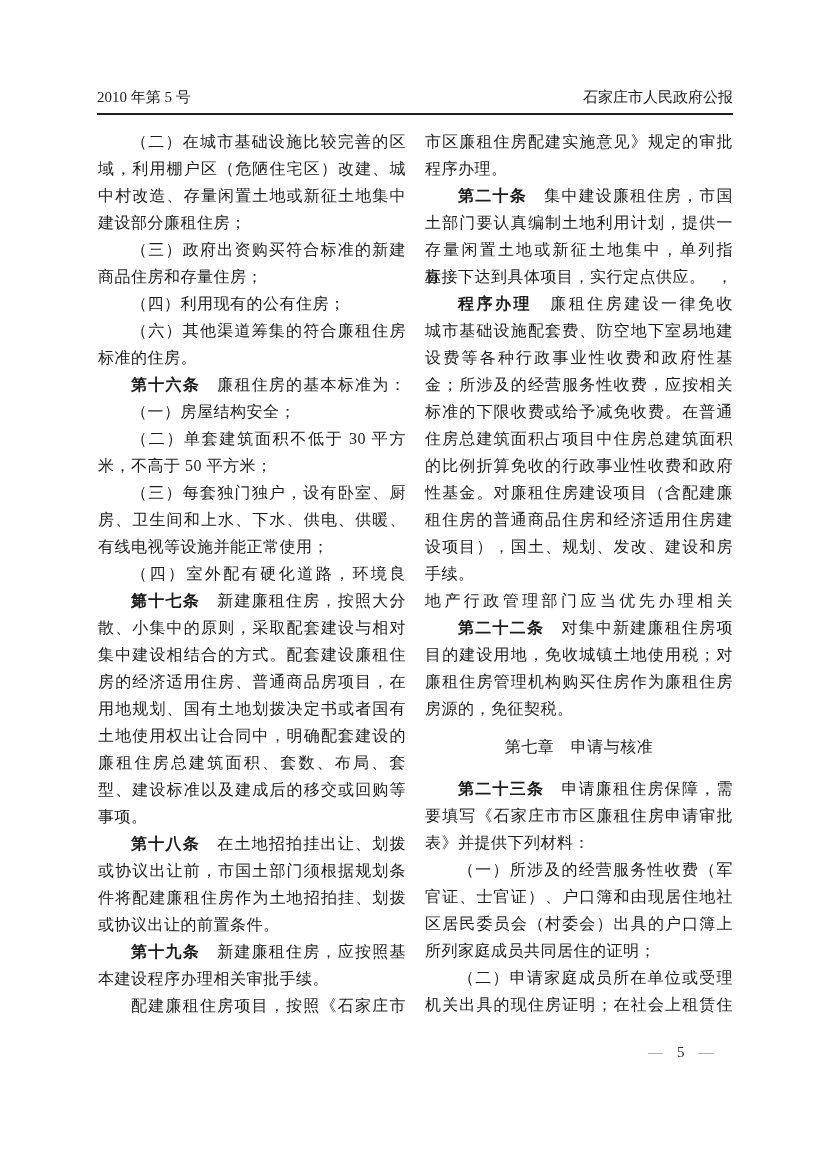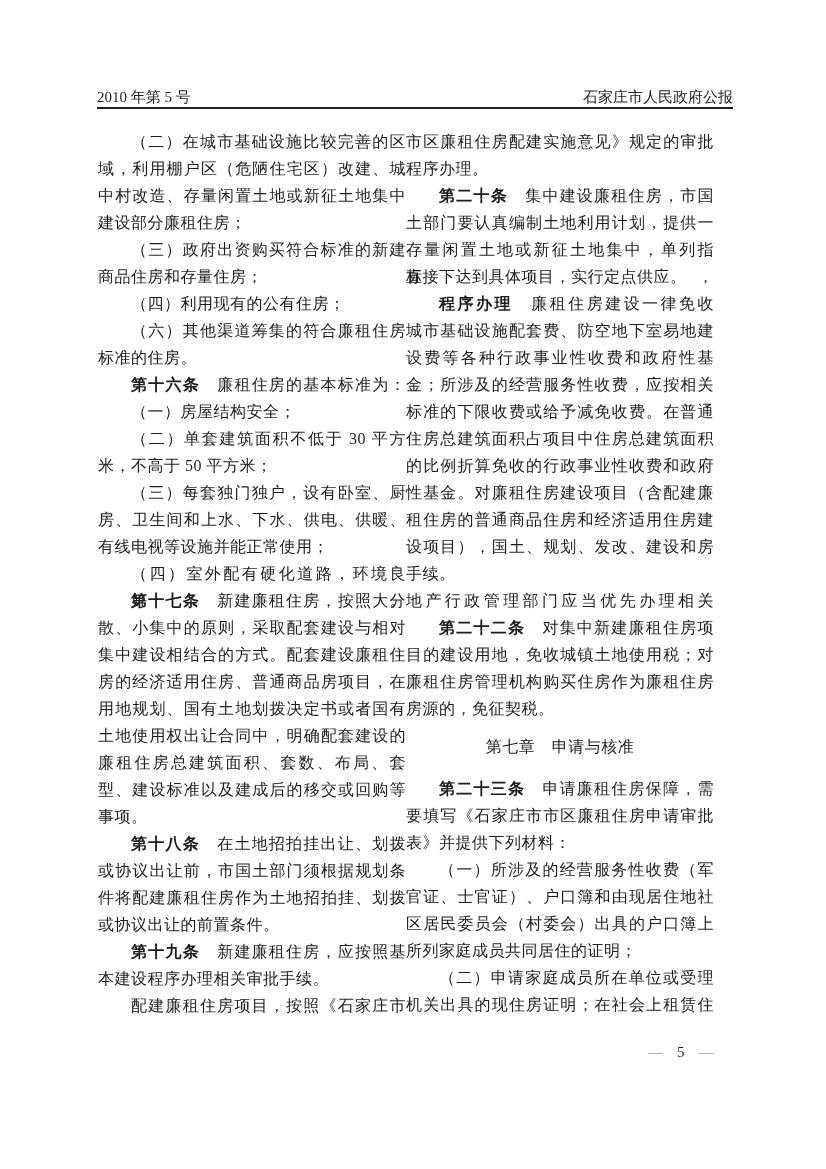--- a/index.html
+++ b/index.html
@@ -19,27 +19,29 @@
   }
   .header{
     position:absolute;
     left:97px;top:87px;
     width:636px;
     display:flex;
     justify-content:space-between;
     align-items:flex-start;
     font-size:15px;
     line-height:20px;
+    padding-bottom:6px;
     border-bottom:2.5px solid var(--rule);
   }
   .columns{
     position:absolute;
     left:98px;top:128px;
     width:635px;
     display:flex;
+    gap:19px;
   }
   .col{width:308px;}
   .line{
     height:27px;
     line-height:27px;
     font-size:16px;
     white-space:nowrap;
     letter-spacing:0.5px;
   }
   .line.fill{

